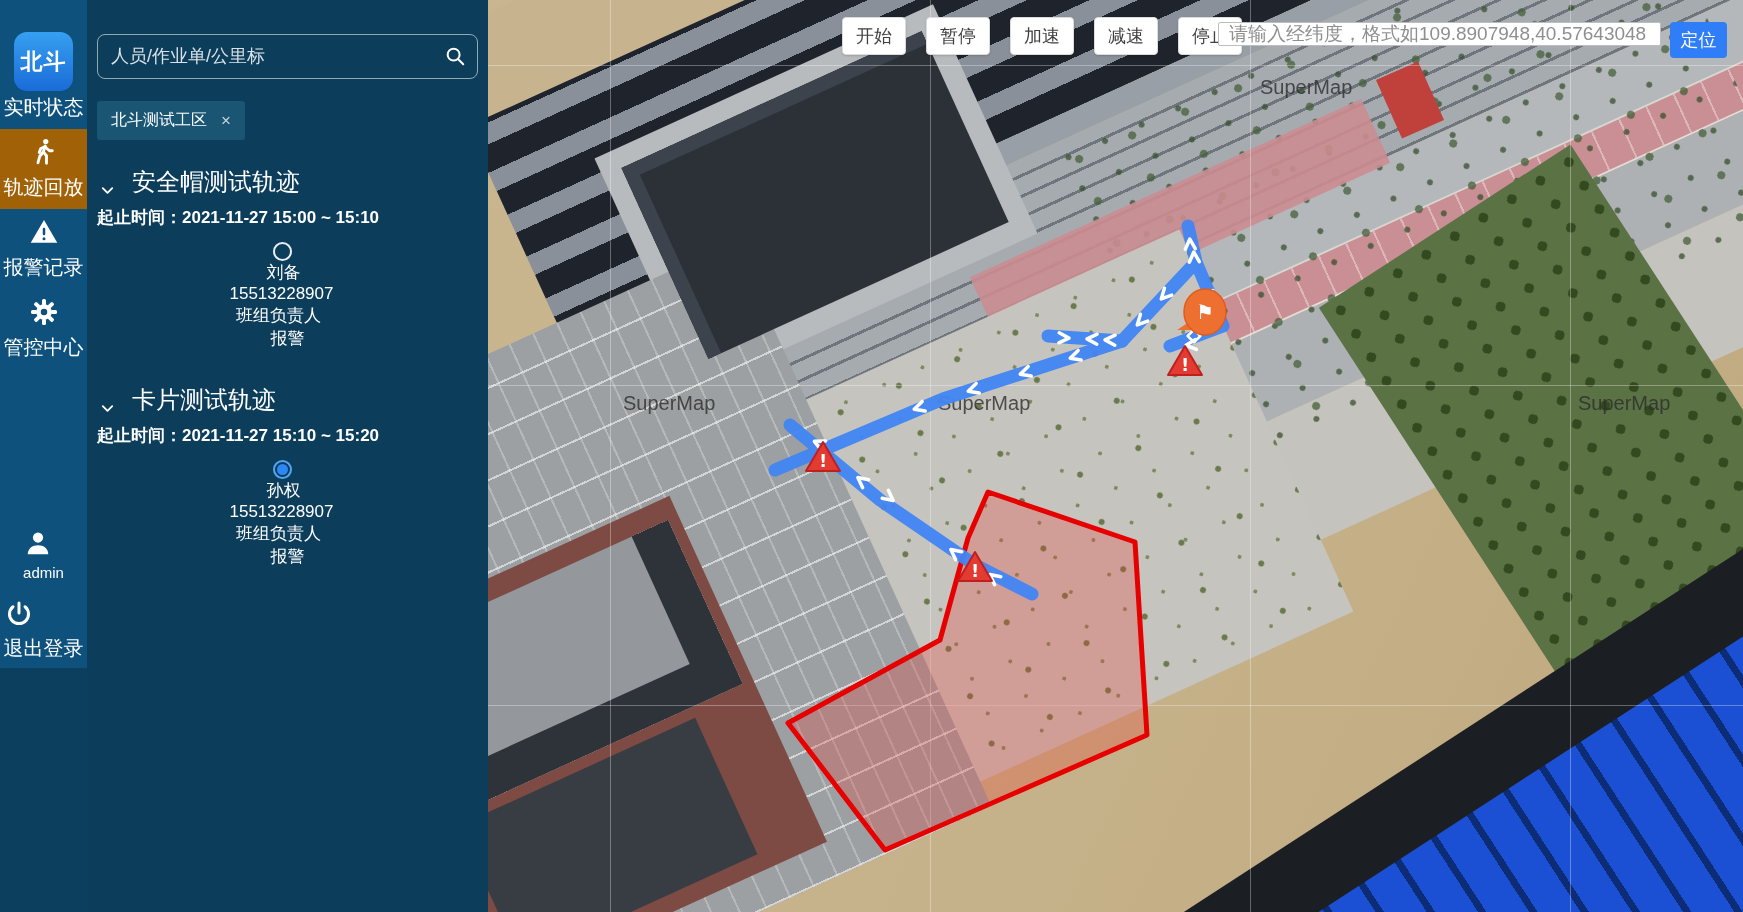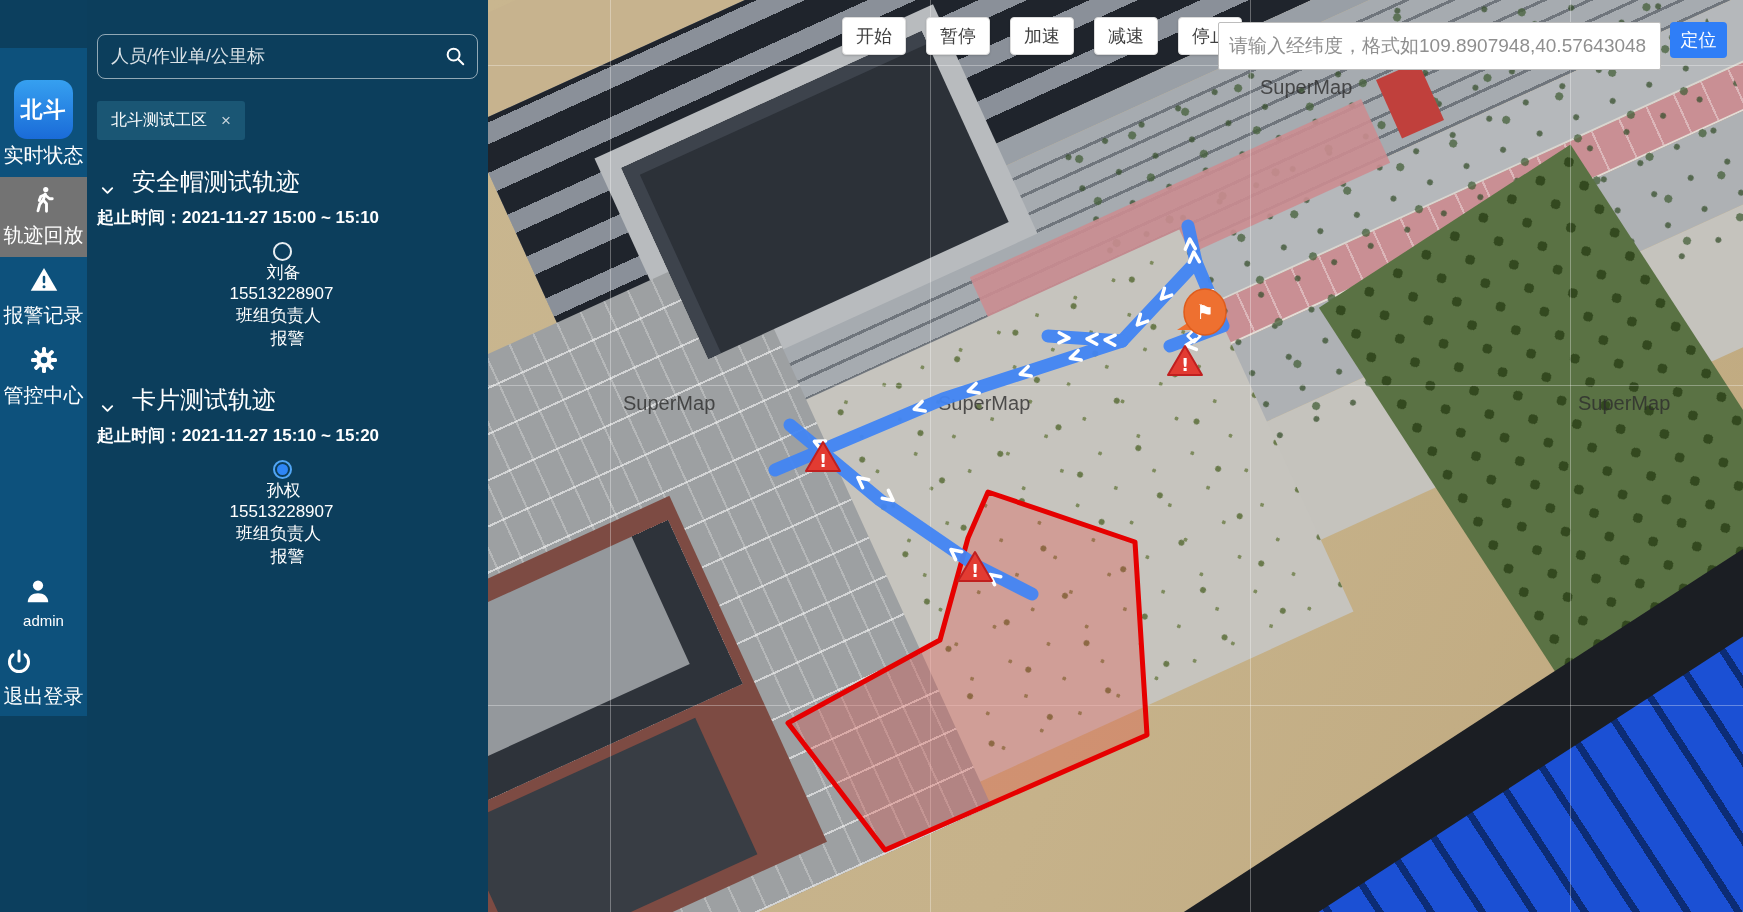--- a/index.html
+++ b/index.html
@@ -1,28 +1,28 @@
 <!DOCTYPE html>
 <html><head>
 <meta charset="utf-8">
 <style>
   * { margin:0; padding:0; box-sizing:border-box; }
   html,body { width:1743px; height:912px; overflow:hidden; font-family:"Liberation Sans","DejaVu Sans",sans-serif; }
   body { display:flex; background:#0c3f5e; }
 
   
-  .rail { width:87px; height:668px; background:#0d517c; position:relative; flex:0 0 87px; z-index:30;margin-top:48px; }
+  .rail { width:87px; height:668px; background:#0d517c; position:relative; flex:0 0 87px; z-index:30; }
   .logo { position:absolute; left:14px; top:32px; width:59px; height:59px; border-radius:13px;
           background:linear-gradient(180deg,#36a0f0 0%,#1a6bd8 100%);
           display:flex; align-items:center; justify-content:center;
           color:#fff; font-size:22px; font-weight:bold; letter-spacing:1px; }
   .nav { margin-top:49px; display:flex; flex-direction:column; }
   .nav-item { height:80px; display:flex; flex-direction:column; align-items:center; justify-content:center; gap:7px;
               color:#fff; cursor:pointer; }
-  .nav-item.active { background:#737373;text-align:center; }
+  .nav-item.active { background:#a16207;text-align:center; }
   .nav-label { font-size:20px; }
   .rail-bottom { position:absolute; bottom:6px; left:0; width:100%; display:flex; flex-direction:column; align-items:center; gap:18px; color:#fff; }
   .rail-user, .rail-logout { display:flex; flex-direction:column; align-items:flex-start; gap:6px; }
   .rail-user .nav-label { font-size:15px; }
   .icon-24 { width:30px; height:30px; display:block; }
 
   
   .panel { width:401px; height:912px; background:#0c3e5c; position:relative; color:#fff; flex:0 0 401px; z-index:20; padding:0 10px; }
   .panel-title { text-align:center; padding-top:44px; font-size:26px; letter-spacing:1px; }
   .search-wrap { position:relative; margin-top:34px; }
@@ -90,21 +90,21 @@
   .gv { width:1px; top:0; height:912px; }
   .gh { height:1px; left:0; width:1255px; }
 
   .overlay { position:absolute; inset:0; width:100%; height:100%; z-index:7; }
   .watermark { position:absolute; color:rgba(45,45,45,.8); font-size:20px; z-index:6; }
 
   .map-toolbar { position:absolute; left:354px; top:17px; display:flex; gap:20px; z-index:10; }
   .tb-btn { background:#fff; color:#404040; border:1px solid #dcdcdc; border-radius:4px; font-size:18px;
             padding:6px 13px; cursor:pointer; font-family:inherit; box-shadow:0 1px 2px rgba(0,0,0,.15); }
   .locate-bar { position:absolute; left:730px; top:22px; display:flex; gap:9px; z-index:10; }
-  .coord-input { width:443px; height:48px; border:1px solid #bdbdbd; border-radius:2px; background:#fff; font-size:19px;
+  .coord-input { width:443px; height:24px; border:1px solid #bdbdbd; border-radius:2px; background:#fff; font-size:19px;
                  color:#333; padding:0 10px; outline:none; font-family:inherit; }
   .coord-input::placeholder { color:#8f8f8f; }
   .locate-btn { width:57px; height:36px; background:#2f7ef7; color:#fff; border:none; border-radius:4px; font-size:18px;
                 cursor:pointer; font-family:inherit; }
 </style>
 </head>
 <body>
 
 <div class="rail">
   <div class="logo">

